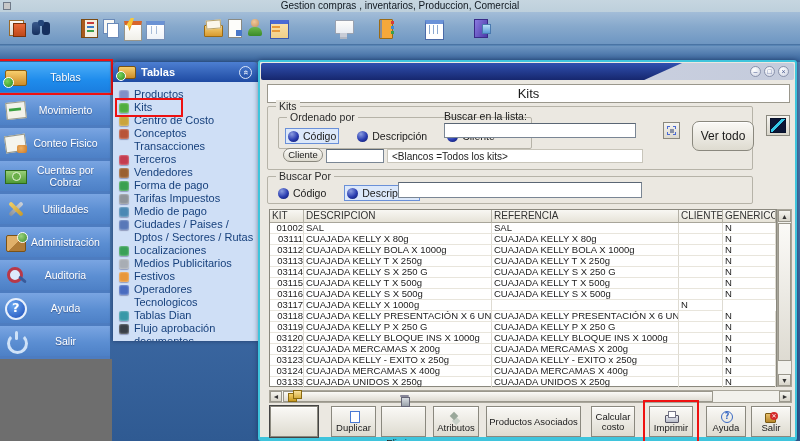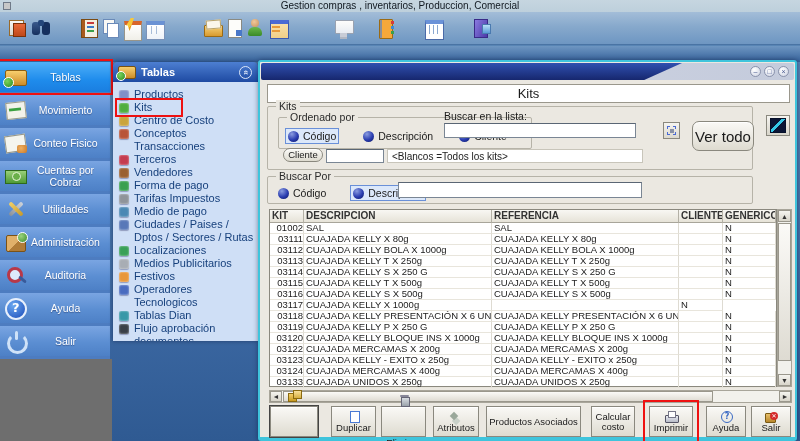--- a/index.html
+++ b/index.html
@@ -110,52 +110,52 @@
   .w-controls { position:absolute; right:5px; top:3px; display:flex; gap:3px; }
   .w-btn { width:11px; height:11px; border-radius:50%; background:radial-gradient(circle at 35% 30%,#ffffff,#ccd2e2);
     border:1px solid #8a93ac; color:#4a5a90; font-size:7px; line-height:9px; text-align:center; cursor:pointer; }
   .w-body { position:absolute; top:18px; left:1px; right:1px; bottom:0; background:#ebe8e1; }
   .w-title-strip { position:absolute; left:6px; top:4px; width:523px; height:19px; background:#fff;
     border:1px solid #9a978c; display:flex; align-items:center; justify-content:center;
     font-size:13px; color:#1a1a1a; }
   .fieldset { position:absolute; border:1px solid #b6b3a8; border-radius:2px; }
   .fs-label { position:absolute; top:-7px; left:8px; background:#ebe8e1; padding:0 3px;
     font-size:10.5px; color:#2a2a2a; line-height:12px; }
-  .rw { display:inline-flex; align-items:center; padding:1px 2px; margin-right:22px; }
+  .rw { display:inline-flex; align-items:center; padding:1px 2px; margin-right:16px; }
   .rw.focus { border:1px solid #6a90d8; background:#dce8fa; }
   .radio { width:11px; height:11px; border-radius:50%; flex:none;
     background:radial-gradient(circle at 35% 28%,#8a9ce0,#2a3db0 55%,#0a1560); cursor:pointer; }
   .rlabel { font-size:10.5px; color:#1a1a1a; margin-left:4px; cursor:pointer; }
   .tinput { background:#fff; border:1px solid #7a8694; border-top-color:#5a6674; font-size:10px;
     padding:0 3px; color:#222; position:absolute; font-family:"Liberation Sans","DejaVu Sans",sans-serif; }
   .hint-field { position:absolute; background:#fff; border:1px solid #c8c5ba; font-size:10px;
     color:#222; padding:0 4px; line-height:13px; white-space:nowrap; overflow:hidden; }
   .btn3d { background:linear-gradient(#faf9f6,#dedbd0); border:1px solid #8a887e;
     box-shadow:inset 0 1px 0 #fff; color:#1a1a1a; cursor:pointer; text-align:center;
     font-family:"Liberation Sans","DejaVu Sans",sans-serif; }
   .ver-todo { position:absolute; left:424px; top:22px; width:62px; height:30px; border-radius:7px;
-    font-size:15px; display:flex; align-items:center; justify-content:center; }
+    font-size:12px; display:flex; align-items:center; justify-content:center; }
   .cliente-btn { position:absolute; left:15px; top:41px; width:40px; height:14px; border-radius:7px;
     font-size:9.5px; line-height:12px; }
   .sel-ic { position:absolute; left:395px; top:23px; width:17px; height:17px;
     background:linear-gradient(#f5f4f0,#dcd9ce); border:1px solid #8a887e; cursor:pointer; }
   .sel-ic::before { content:""; position:absolute; inset:3px; border:1px dashed #4a6ad4; }
   .sel-ic::after { content:""; position:absolute; left:6px; top:6px; width:4px; height:4px; background:#8a92a8; }
   .export-btn { position:absolute; left:505px; top:35px; width:24px; height:21px;
     background:linear-gradient(#f5f4f0,#d8d5ca); border:1px solid #8a887e; cursor:pointer; }
   .export-btn::before { content:""; position:absolute; inset:2px 3px;
     background:linear-gradient(135deg,#0b1535 38%,#35c8e8 38%,#35c8e8 55%,#0b1535 55%); border:1px solid #06102a; }
   
   .grid-table { position:absolute; left:8px; top:129px; width:508px; height:178px;
     background:#fff; border:1px solid #8a887e; }
   .t-row { display:grid; grid-template-columns:34px 188px 187px 44px 53px; }
   .t-head { height:13px; }
   .t-head .c { background:linear-gradient(#f8f7f3,#e6e3d8); border-right:1px solid #b4b1a6;
     border-bottom:1px solid #a8a59a; font-size:10px; color:#333; line-height:12px; padding:0 2px;
-    overflow:hidden; white-space:nowrap;font-weight:bold; }
+    overflow:hidden; white-space:nowrap; }
   .t-body .t-row { height:11px; }
   .t-body .c { border-right:1px solid #dedbd2; border-bottom:1px solid #e8e5dc; font-size:9.5px;
     color:#222; line-height:10px; padding:0 2px; overflow:hidden; white-space:nowrap; }
   .t-body .c.kit { text-align:right; padding-right:0; }
   .vscroll { position:absolute; left:516px; top:129px; width:15px; height:178px;
     background:#f2f1ec; border:1px solid #a8a59a; }
   .hscroll { position:absolute; left:8px; top:310px; width:523px; height:13px;
     background:#f2f1ec; border:1px solid #a8a59a; }
   .sb-btn { position:absolute; background:linear-gradient(#f5f4ef,#d8d5ca); border:1px solid #9a978c;
     font-size:7px; color:#333; text-align:center; cursor:pointer;

